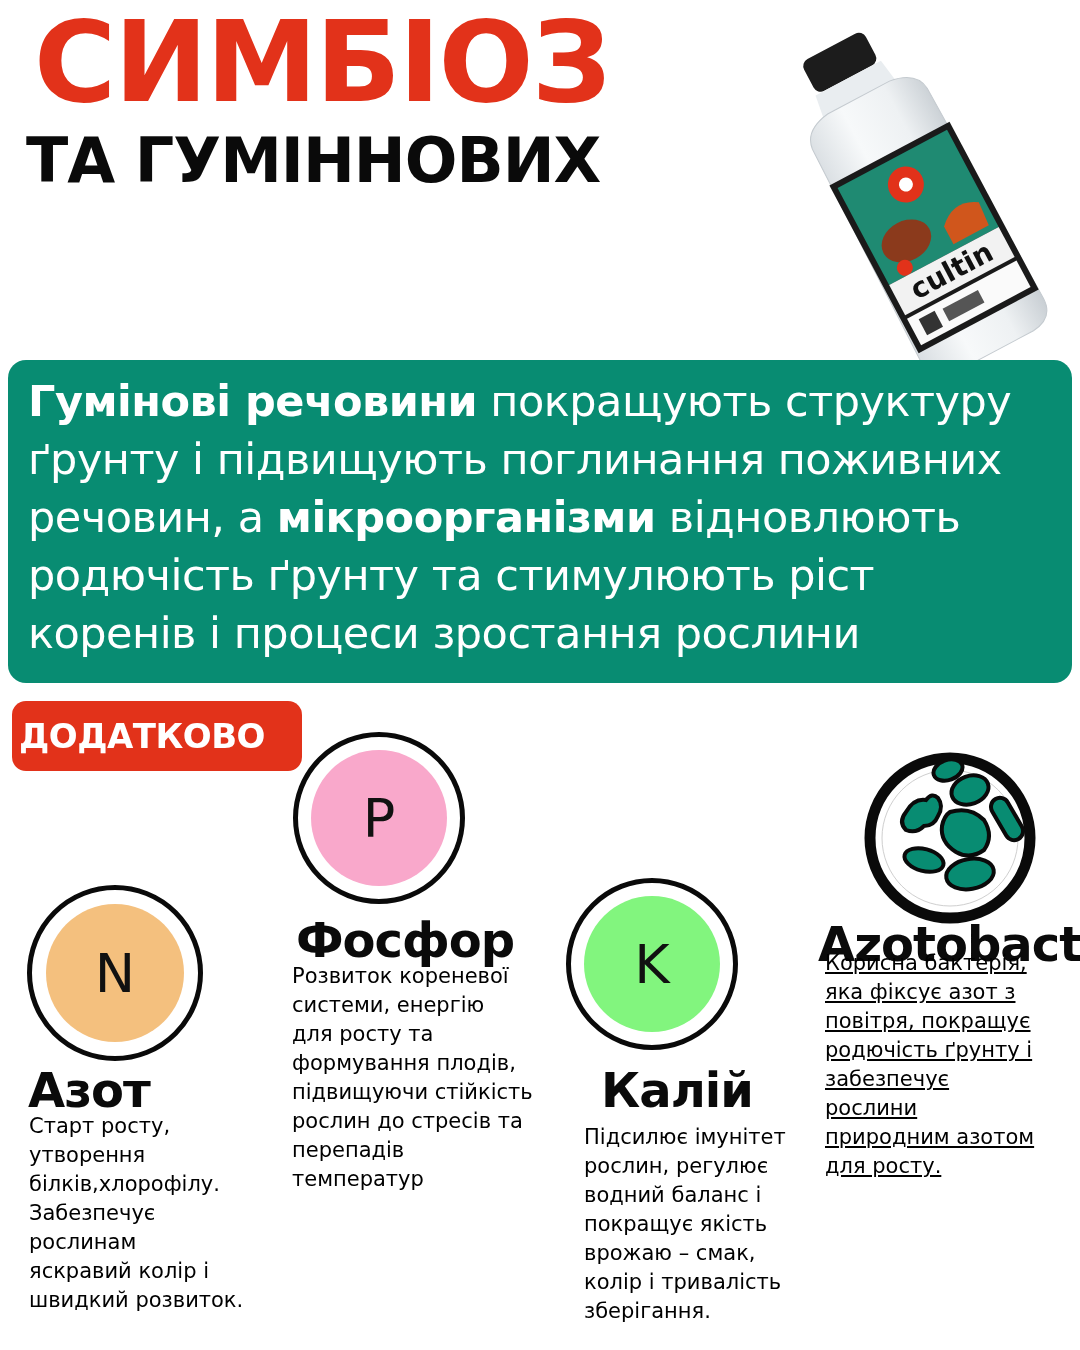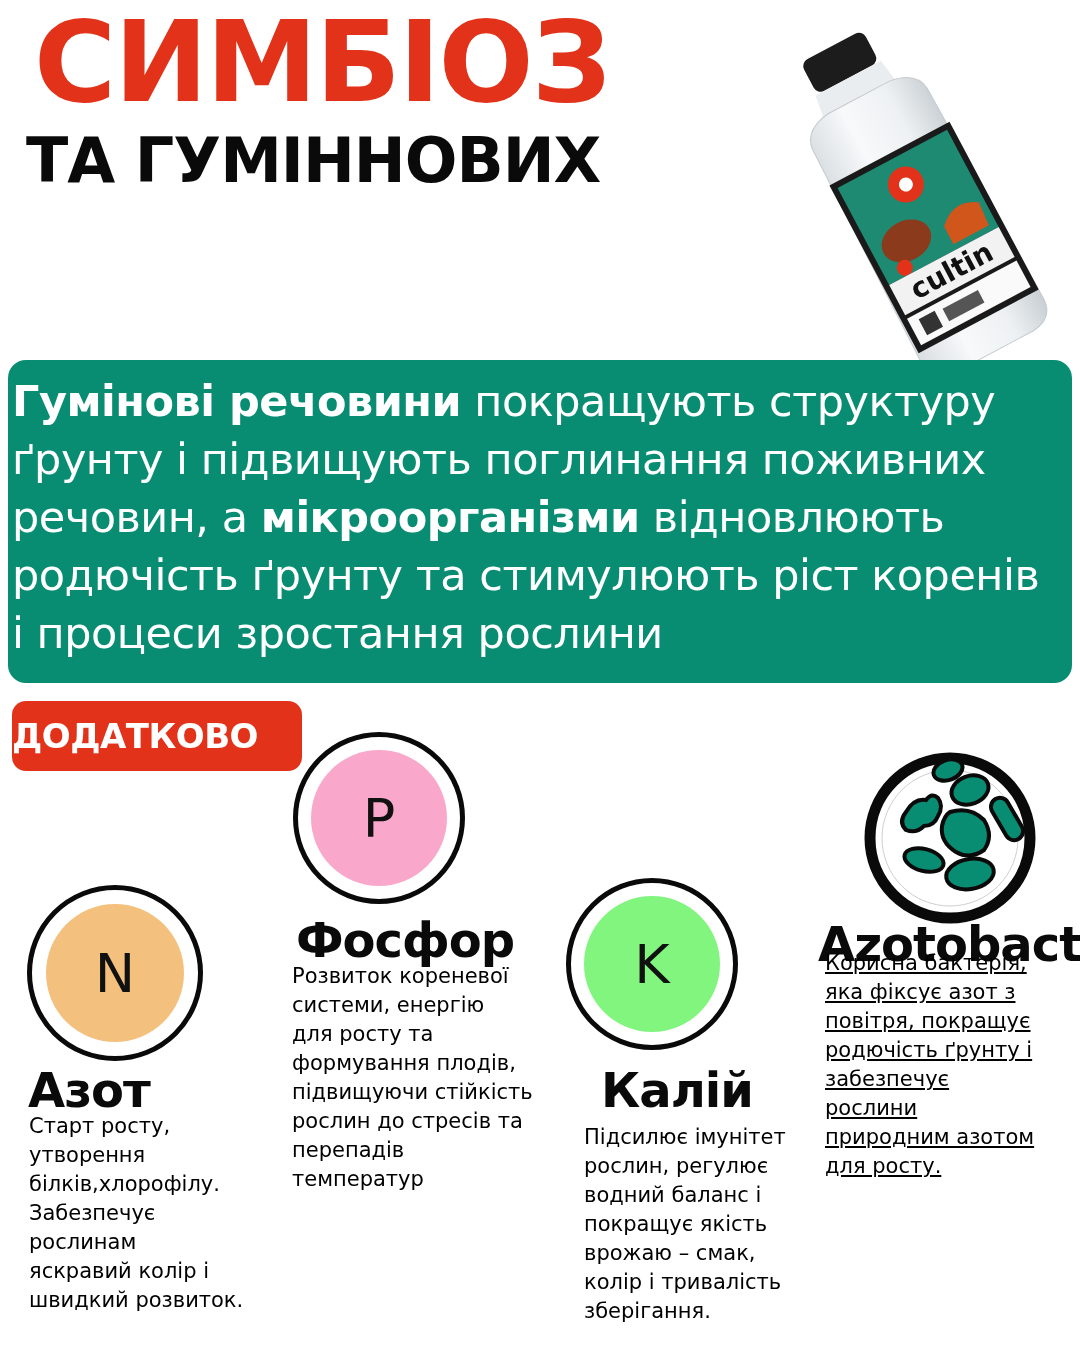--- a/index.html
+++ b/index.html
@@ -17,32 +17,32 @@
     font-size: 62px; line-height: 74px; color: #0a0a0a; letter-spacing: -1px;
   }
   .subtitle div { white-space: nowrap; }
 
   
   .bottle-wrap { position: absolute; left: 780px; top: 10px; width: 300px; height: 360px; }
 
   .info-box {
     position: absolute; left: 8px; top: 360px; width: 1064px; height: 323px;
     background: #088c72; border-radius: 18px;
-    padding: 12px 18px 0 4px;
+    padding: 12px 18px 0 20px;
     color: #ffffff; font-family: "DejaVu Sans", sans-serif;
     font-size: 43px; line-height: 58px; letter-spacing: -0.5px;
     z-index: 1;
   }
   .info-box b { font-weight: bold; }
 
   .badge {
     position: absolute; left: 12px; top: 701px; width: 290px; height: 70px;
     background: #e2321a; border-radius: 14px;
     color: #fff; font-family: "DejaVu Sans", sans-serif; font-weight: bold;
-    font-size: 34px; line-height: 70px; padding-left: 0; letter-spacing: -0.5px;
+    font-size: 34px; line-height: 70px; padding-left: 7px; letter-spacing: -0.5px;
   }
 
   .circle {
     position: absolute; border: 5px solid #0a0a0a; border-radius: 50%;
     background: #fff; display: flex; align-items: center; justify-content: center;
   }
   .circle .inner {
     border-radius: 50%; display: flex; align-items: center; justify-content: center;
     font-family: "DejaVu Sans", sans-serif; font-size: 54px; color: #111;
   }

